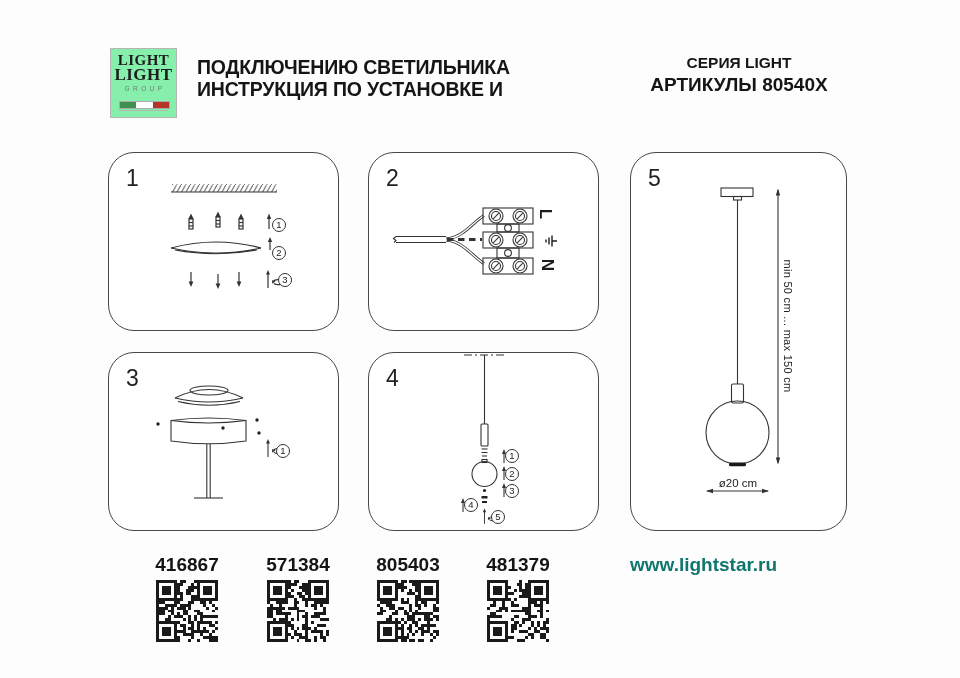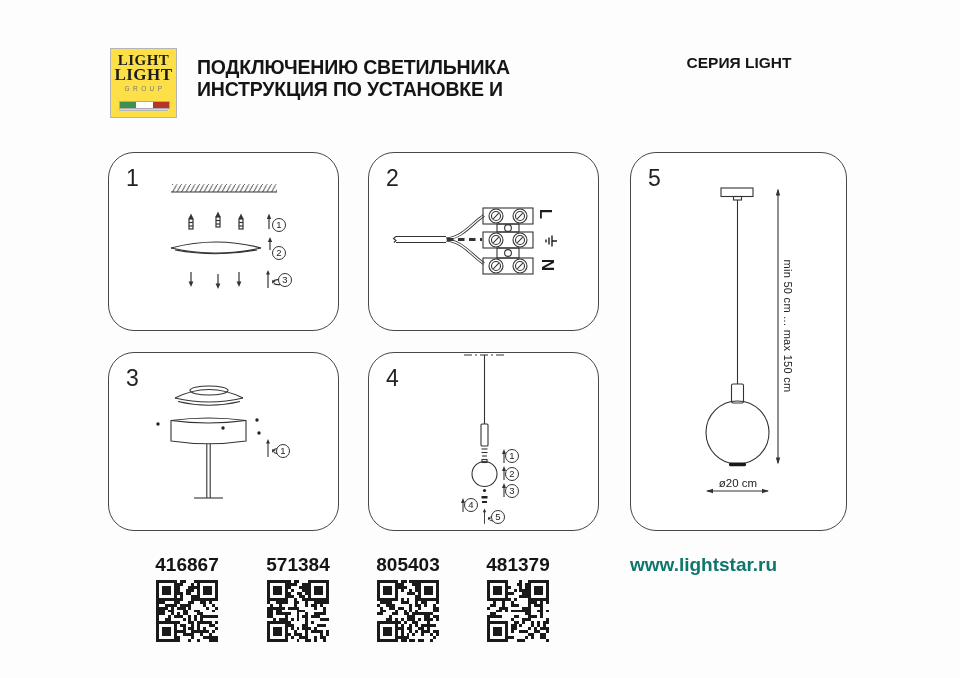--- a/index.html
+++ b/index.html
@@ -3,21 +3,21 @@
 <meta charset="utf-8">
 <style>
   html,body{margin:0;padding:0;}
   body{
     width:960px;height:678px;position:relative;overflow:hidden;
     background:#fdfdfd;color:#1f1f1f;
     font-family:"Liberation Sans", sans-serif;
   }
   
   .logo-box{position:absolute;left:110px;top:48px;width:65px;height:68px;
-    border:1px solid #b5b5b5;background:#fde047;text-align:center;}
+    border:1px solid #b5b5b5;background:#86efac;text-align:center;}
   .logo-light{margin-top:5px;font-family:"Liberation Serif", serif;font-weight:700;
     font-size:15px;line-height:13px;letter-spacing:.5px;color:#1c1c1c;}
   .logo-star{font-family:"Liberation Serif", serif;font-weight:700;
     font-size:17px;line-height:15px;letter-spacing:.5px;color:#1c1c1c;}
   .logo-group{font-size:6.5px;line-height:9px;letter-spacing:3.4px;color:#777;margin-top:2px;text-indent:3px;}
   .logo-flag{position:absolute;left:8px;top:52px;width:49px;height:6px;display:flex;border:.5px solid #aaa;}
   .logo-flag span{flex:1;}
   .logo-underline{position:absolute;left:8px;top:61px;width:49px;height:0;border-top:1px solid #b5b5b5;}
   .doc-title{position:absolute;left:197px;top:56px;font-size:19.5px;font-weight:700;
     line-height:22px;letter-spacing:-.2px;color:#151515;}
@@ -64,20 +64,21 @@
   <div class="logo-underline"></div>
 </div>
 
 <div class="doc-title">
   <div>ПОДКЛЮЧЕНИЮ СВЕТИЛЬНИКА</div>
   <div>ИНСТРУКЦИЯ ПО УСТАНОВКЕ И</div>
 </div>
 
 <div class="series-wrap">
   <div class="series-line">СЕРИЯ LIGHT</div>
+  <div class="articles-line">АРТИКУЛЫ 80540X</div>
 </div>
 
 <div class="panel small p1">
   <div class="panel-number">1</div>
   <svg class="draw" width="229" height="177" viewBox="0 0 229 177">
     <defs>
       <pattern id="hatch1" width="4.5" height="8" patternUnits="userSpaceOnUse">
         <line x1="0" y1="8" x2="4.5" y2="0" stroke="#555" stroke-width="1"></line>
       </pattern>
     </defs>

